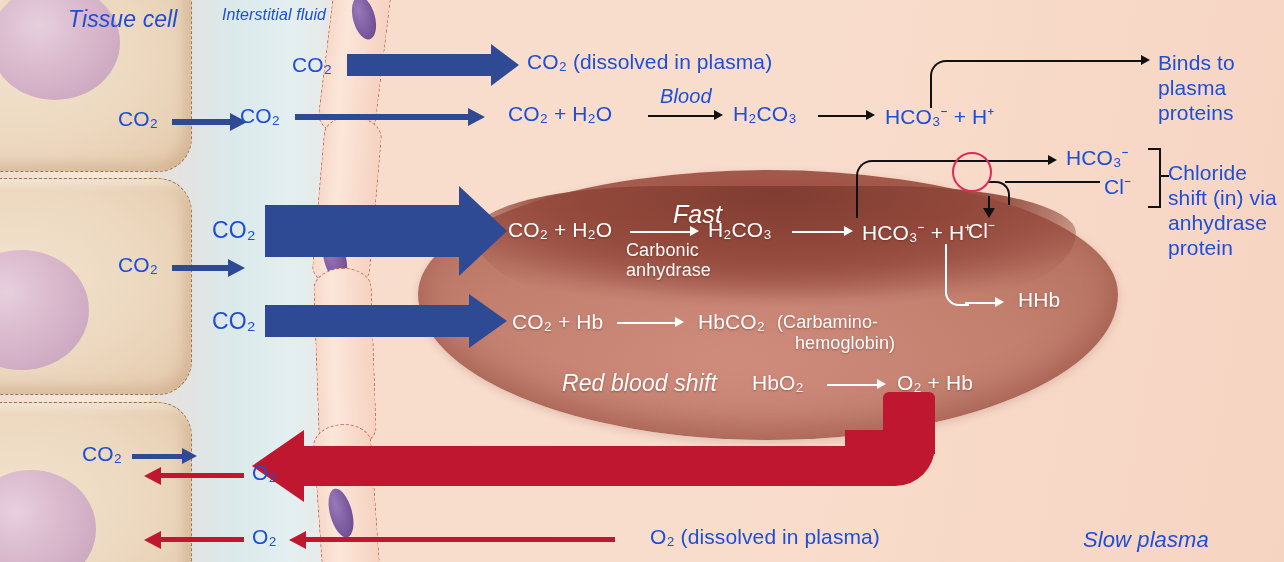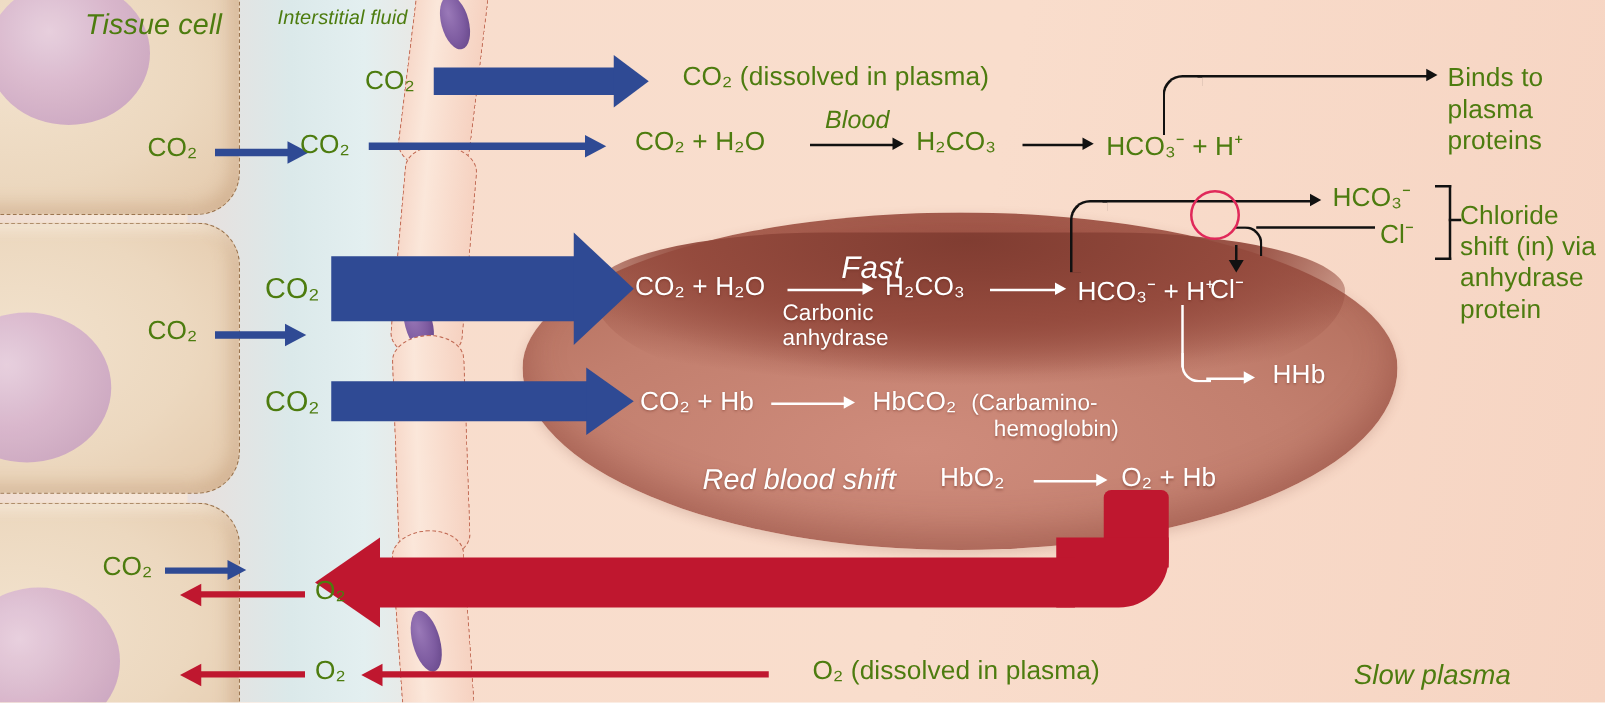--- a/index.html
+++ b/index.html
@@ -46,21 +46,21 @@
     border-radius:50%/60% 60% 100% 100%;
     background:radial-gradient(ellipse 100% 130% at 50% 5%, #7e3b30 0%, #93493c 38%, rgba(160,86,70,0) 72%);
     opacity:.92;}
 
   
   .arrow-body{position:absolute;background:#2f4a94;}
   .arrow-head{position:absolute;width:0;height:0;}
   .rb{background:#bf172f;}
 
   
-  .lbl{position:absolute;white-space:nowrap;color:#4d7c0f;font-size:21px;letter-spacing:.1px;}
+  .lbl{position:absolute;white-space:nowrap;color:#1d4ed8;font-size:21px;letter-spacing:.1px;}
   .lbl.w{color:#fff;text-shadow:0 1px 2px rgba(90,30,20,.45);}
   .ital{font-style:italic;}
   .sm{font-size:18px;}
   .line{position:absolute;background:#111;height:2px;}
   .line.w{background:#fff;}
   .vline{position:absolute;background:#111;width:2px;}
   .vline.w{background:#fff;}
   .tip{position:absolute;width:0;height:0;}
   .tip.r{border-left:9px solid #111;border-top:5.5px solid transparent;border-bottom:5.5px solid transparent;}
   .tip.rw{border-left:9px solid #fff;border-top:5.5px solid transparent;border-bottom:5.5px solid transparent;}
@@ -119,21 +119,21 @@
   <div class="arrow-body" style="left:172px;top:265px;width:58px;height:6px;"></div>
   <div class="arrow-head" style="left:228px;top:259px;border-left:17px solid #2f4a94;border-top:9px solid transparent;border-bottom:9px solid transparent;"></div>
 
   <div class="lbl" style="left:82px;top:442px;">CO₂</div>
   <div class="arrow-body" style="left:132px;top:454px;width:52px;height:5px;"></div>
   <div class="arrow-head" style="left:182px;top:448px;border-left:15px solid #2f4a94;border-top:8px solid transparent;border-bottom:8px solid transparent;"></div>
 
   <div class="lbl" style="left:292px;top:53px;">CO₂</div>
   <div class="arrow-body" style="left:347px;top:54px;width:145px;height:22px;"></div>
   <div class="arrow-head" style="left:491px;top:44px;border-left:28px solid #2f4a94;border-top:21px solid transparent;border-bottom:21px solid transparent;"></div>
-  <div class="lbl" style="left:527px;top:50px;margin-left:19px;">CO₂ (dissolved in plasma)</div>
+  <div class="lbl" style="left:527px;top:50px;">CO₂ (dissolved in plasma)</div>
 
   <div class="lbl" style="left:240px;top:104px;">CO₂</div>
   <div class="arrow-body" style="left:295px;top:114px;width:175px;height:6px;"></div>
   <div class="arrow-head" style="left:468px;top:108px;border-left:17px solid #2f4a94;border-top:9px solid transparent;border-bottom:9px solid transparent;"></div>
 
   <div class="lbl" style="left:508px;top:102px;">CO₂ + H₂O</div>
   <div class="lbl ital" style="left:660px;top:85px;font-size:20px;">Blood</div>
   <div class="line" style="left:648px;top:115px;width:68px;"></div>
   <div class="tip r" style="left:714px;top:110px;"></div>
   <div class="lbl" style="left:733px;top:102px;">H₂CO₃</div>

